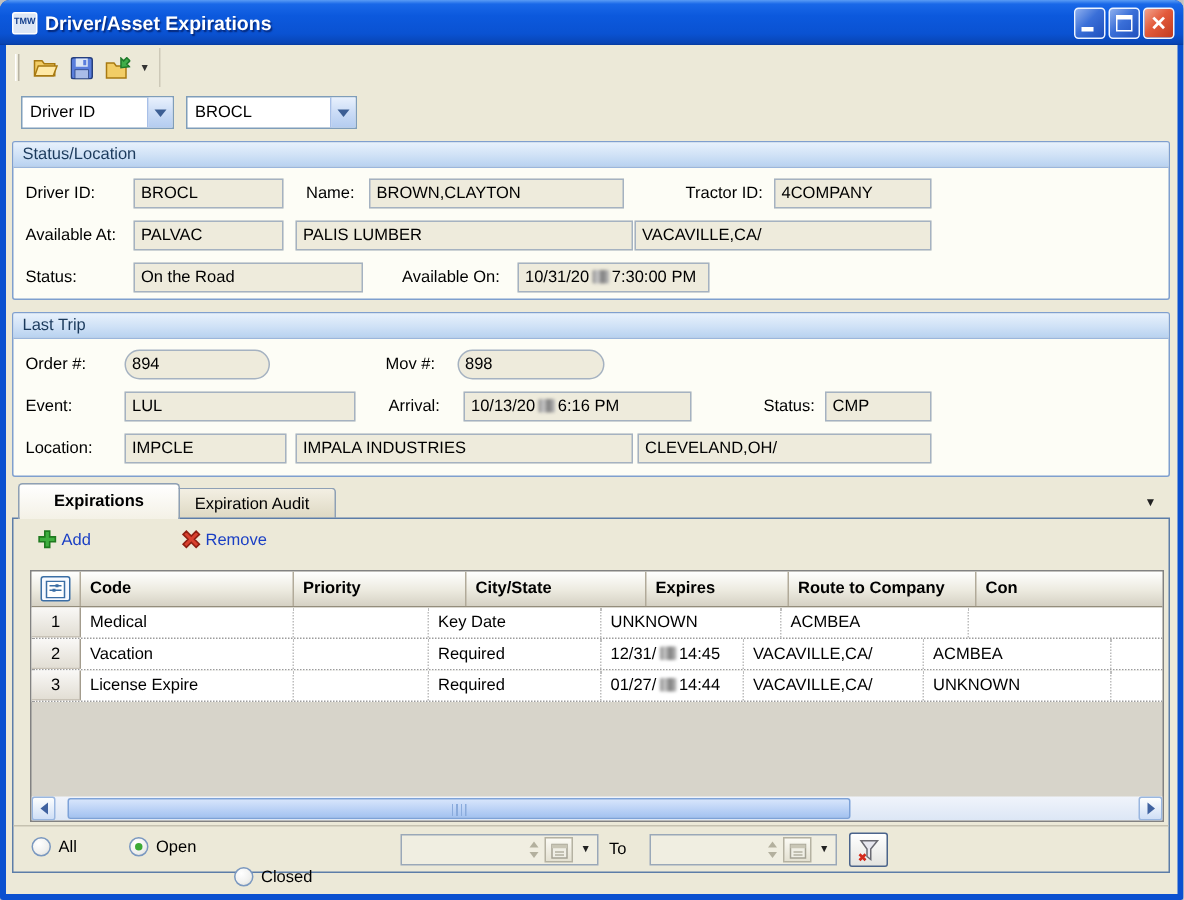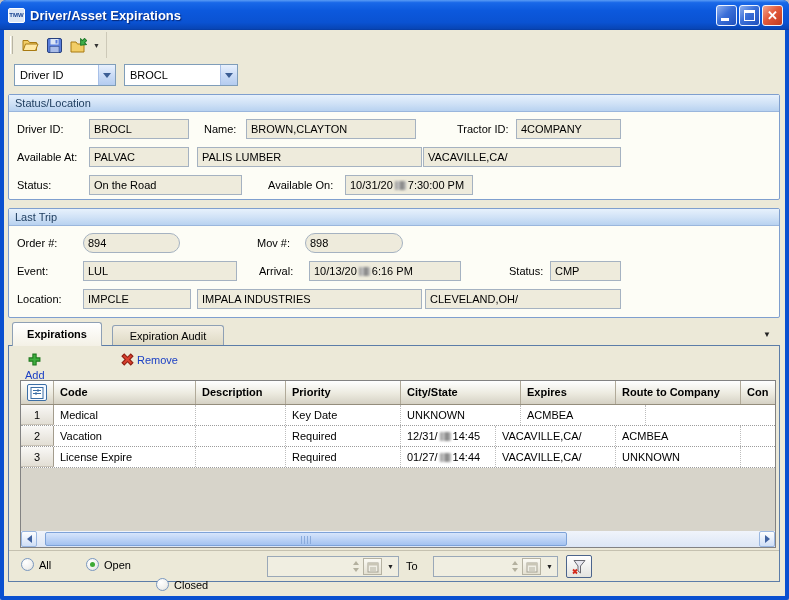--- a/index.html
+++ b/index.html
@@ -35,21 +35,21 @@
   .grp{position:absolute;background:#fdfdf6;border:1px solid #7f9fce;border-radius:2px;}
   .grp-hdr{position:absolute;left:0;top:0;right:0;height:17px;background:linear-gradient(180deg,#e7f1fc 0%,#cfe1f6 55%,#b8d2f0 100%);
     border-bottom:1px solid #9ab6dc;font-size:11px;color:#1b3a5c;line-height:16px;padding-left:6px;}
   .lbl{position:absolute;font-size:11px;color:#000;line-height:20px;white-space:nowrap;}
   .fld{position:absolute;height:20px;background:#eeebdc;border:1px solid #a5b2c1;font-size:11px;line-height:18px;padding:0 4px;color:#000;white-space:nowrap;overflow:hidden;}
   .redact{display:inline-block;width:16px;height:9px;margin:0 2px;border-radius:1px;vertical-align:-1px;
     background:linear-gradient(90deg,#8a8a8a,#c9c9c9 30%,#7d7d7d 60%,#bdbdbd);filter:blur(1.2px);}
   .redact.sm{width:11px;}
   
   .tab{position:absolute;font-size:11px;text-align:center;cursor:pointer;border:1px solid #8ea0b5;border-bottom:none;border-radius:3px 3px 0 0;}
-  .tab.active{left:8px;top:292px;width:90px;height:24px;background:linear-gradient(180deg,#ffffff,#f4f1e6);font-weight:bold;line-height:23px;z-index:3;}
+  .tab.active{left:8px;top:292px;width:108px;height:24px;background:linear-gradient(180deg,#ffffff,#f4f1e6);font-weight:bold;line-height:23px;z-index:3;}
   .tab.inactive{left:108px;top:295px;width:112px;height:21px;background:linear-gradient(180deg,#f3efe3,#ddd8c2);line-height:20px;z-index:1;}
   .tab-dd{position:absolute;right:14px;top:300px;font-size:8px;color:#222;cursor:pointer;z-index:2;}
   
   .page{position:absolute;left:4px;top:315px;width:772px;height:237px;background:#ece9d8;border:1px solid #5c7da8;z-index:2;}
   .linkbtn{position:absolute;top:7px;display:flex;align-items:center;gap:3px;cursor:pointer;}
   .linkbtn span{font-size:11px;color:#1a3fc4;}
   
   .grid{position:absolute;left:11px;top:34px;width:756px;height:168px;border:1px solid #828282;background:#d7d4ca;overflow:hidden;}
   .ghead{display:flex;height:24px;background:linear-gradient(180deg,#ffffff 0%,#eceadf 55%,#d5d1c4 100%);border-bottom:1px solid #948d7c;}
   .gh{border-right:1px solid #b1aa99;font-size:11px;font-weight:bold;color:#000;line-height:23px;padding-left:6px;white-space:nowrap;overflow:hidden;cursor:pointer;}
@@ -188,21 +188,21 @@
       <div class="fld" style="left:188px;top:80px;width:225px;">IMPALA INDUSTRIES</div>
       <div class="fld" style="left:416px;top:80px;width:196px;">CLEVELAND,OH/</div>
     </div>
 
     <div class="tab active">Expirations</div>
     <div class="tab inactive">Expiration Audit</div>
     <div class="tab-dd">▼</div>
 
     <div class="page">
 
-      <div class="linkbtn" style="left:16px;flex-direction:column;">
+      <div class="linkbtn" style="left:16px;">
         <svg width="13" height="13" viewBox="0 0 12 12">
           <path d="M4.5 1 h3 v3.5 H11 v3 H7.5 V11 h-3 V7.5 H1 v-3 h3.5 z" fill="#3fae3f" stroke="#1f7a1f"></path>
         </svg>
         <span>Add</span>
       </div>
       <div class="linkbtn" style="left:112px;">
         <svg width="13" height="13" viewBox="0 0 12 12">
           <path d="M1 3 L3 1 L6 4 L9 1 L11 3 L8 6 L11 9 L9 11 L6 8 L3 11 L1 9 L4 6 z" fill="#d9402e" stroke="#8f1f12"></path>
         </svg>
         <span>Remove</span>
@@ -215,21 +215,20 @@
               <svg width="14" height="12" viewBox="0 0 14 12">
                 <rect x="1" y="0.5" width="12" height="11" fill="#fff" stroke="#3b6ea5"></rect>
                 <line x1="3" y1="3.5" x2="11" y2="3.5" stroke="#3b6ea5"></line>
                 <line x1="3" y1="6.5" x2="11" y2="6.5" stroke="#3b6ea5"></line>
                 <rect x="7" y="2.5" width="2" height="2" fill="#3b6ea5"></rect>
                 <rect x="5" y="5.5" width="2" height="2" fill="#3b6ea5"></rect>
               </svg>
             </div>
           </div>
           <div class="gh c1">Code</div>
-          <div class="gh c2">Description</div>
           <div class="gh c3">Priority</div>
           <div class="gh c5">City/State</div>
           <div class="gh c4">Expires</div>
           <div class="gh c6">Route to Company</div>
           <div class="gh c7">Con</div>
         </div>
 
         <div class="grow">
           <div class="gnum c0">1</div>
           <div class="gc c1">Medical</div>

